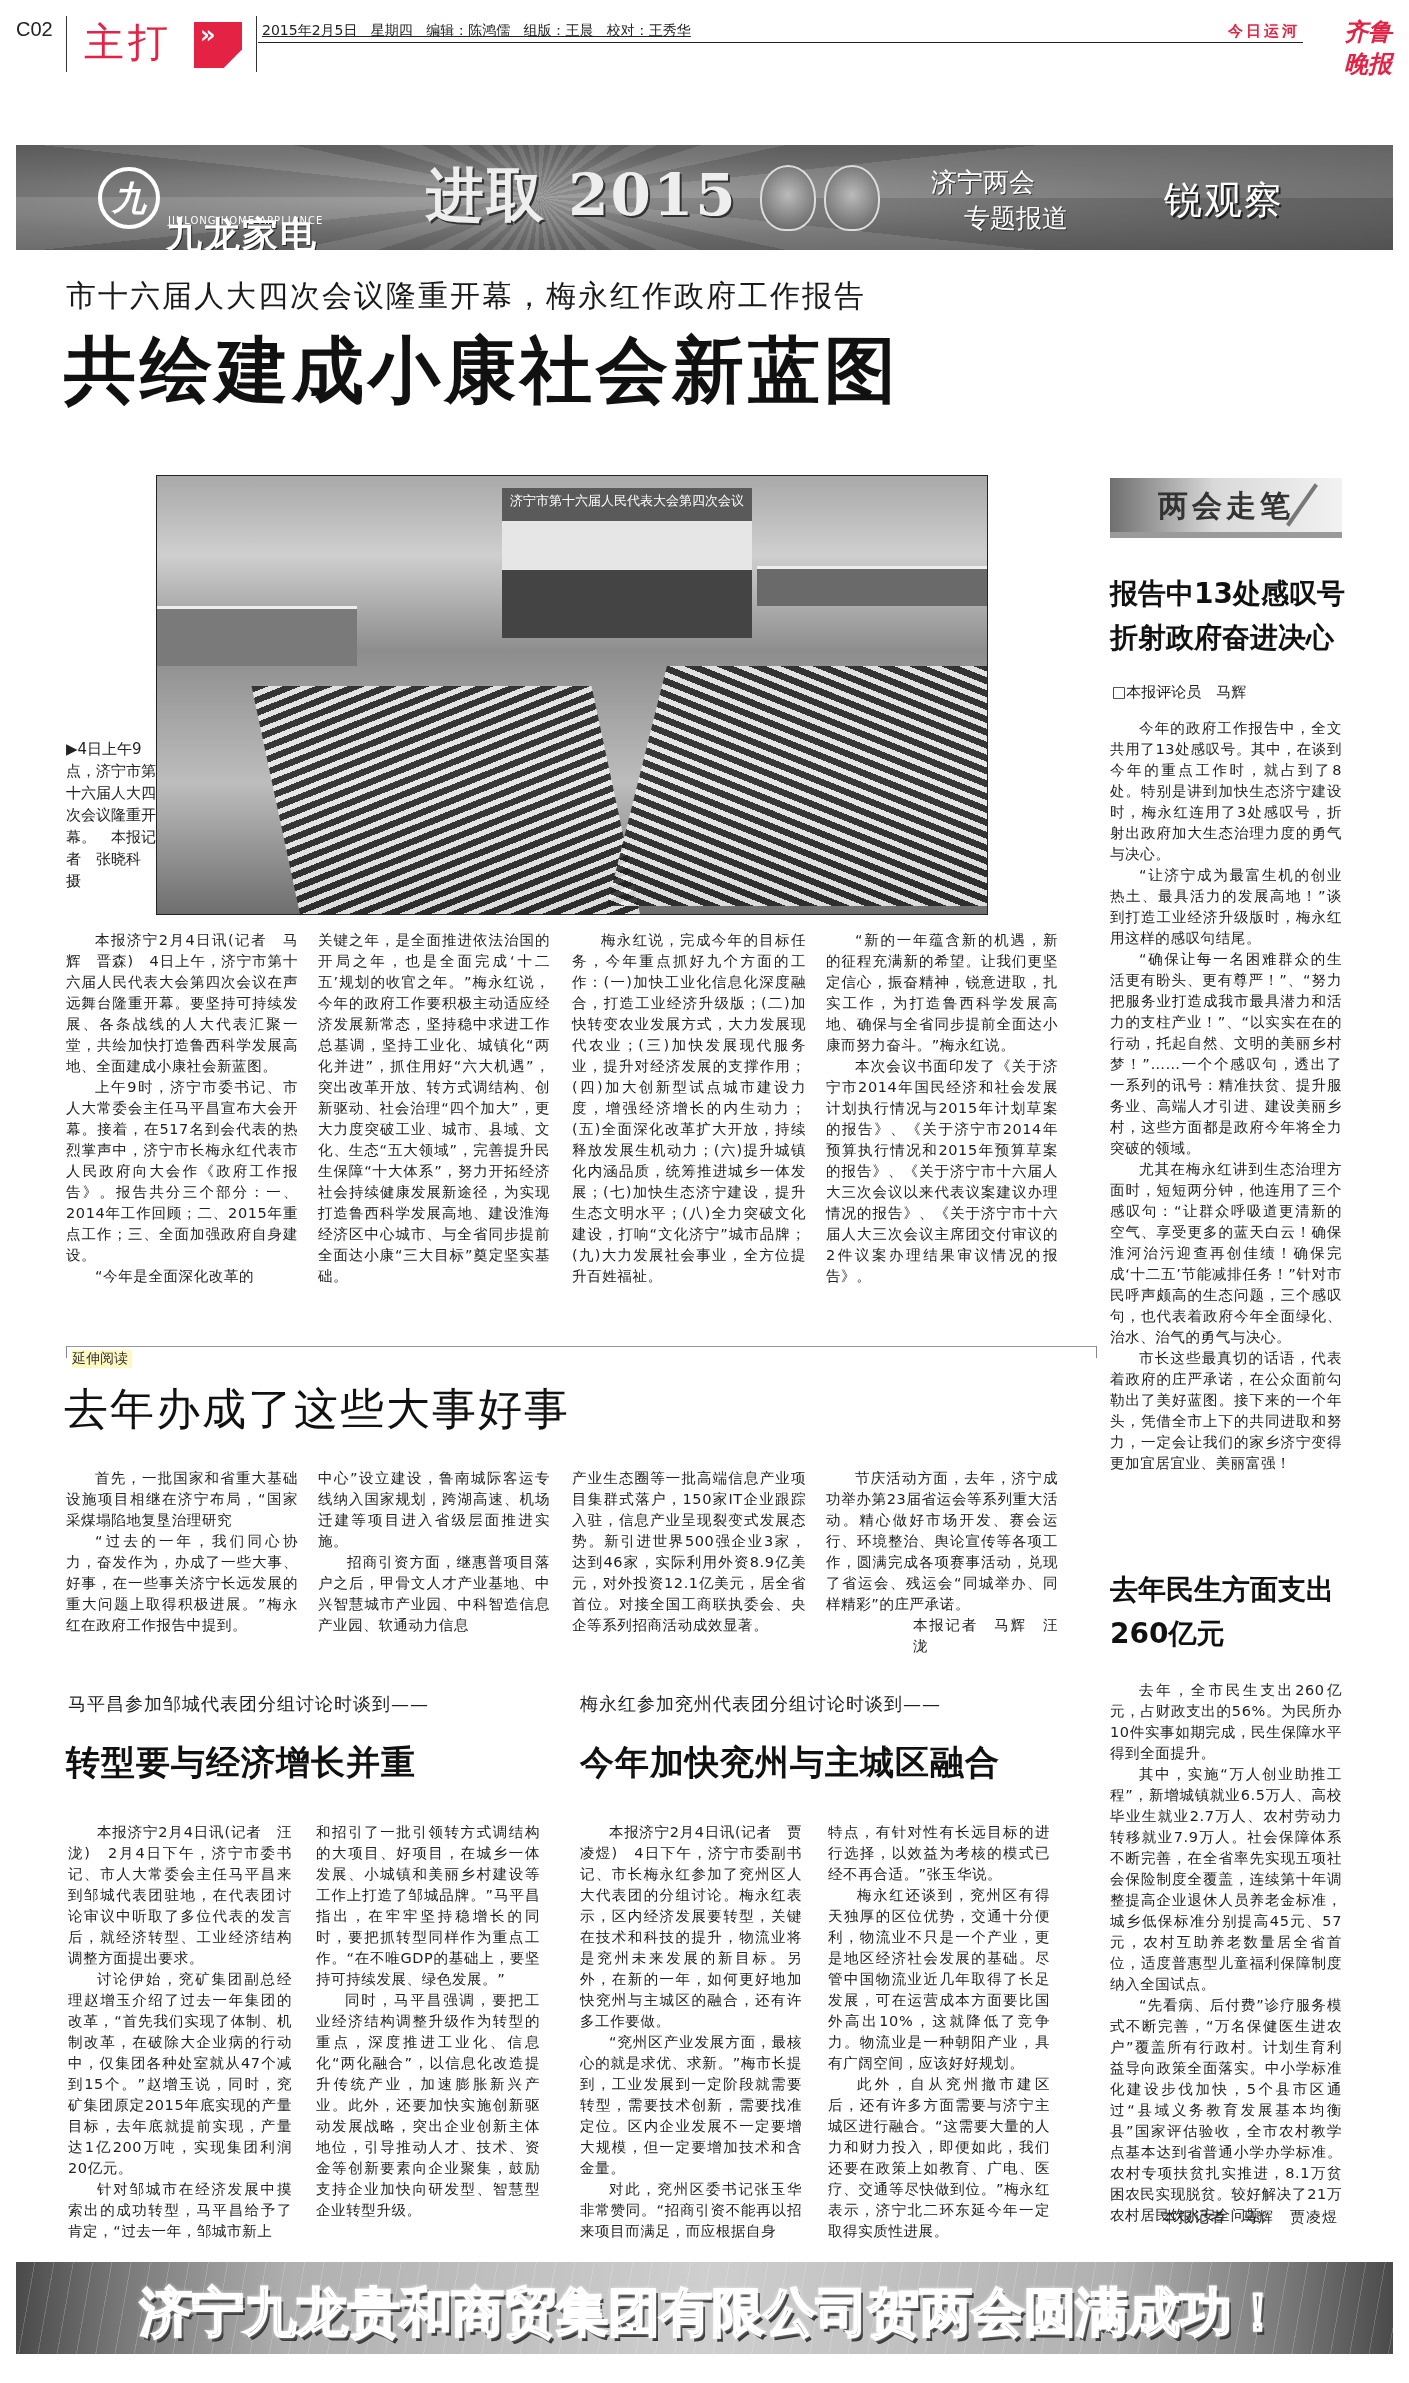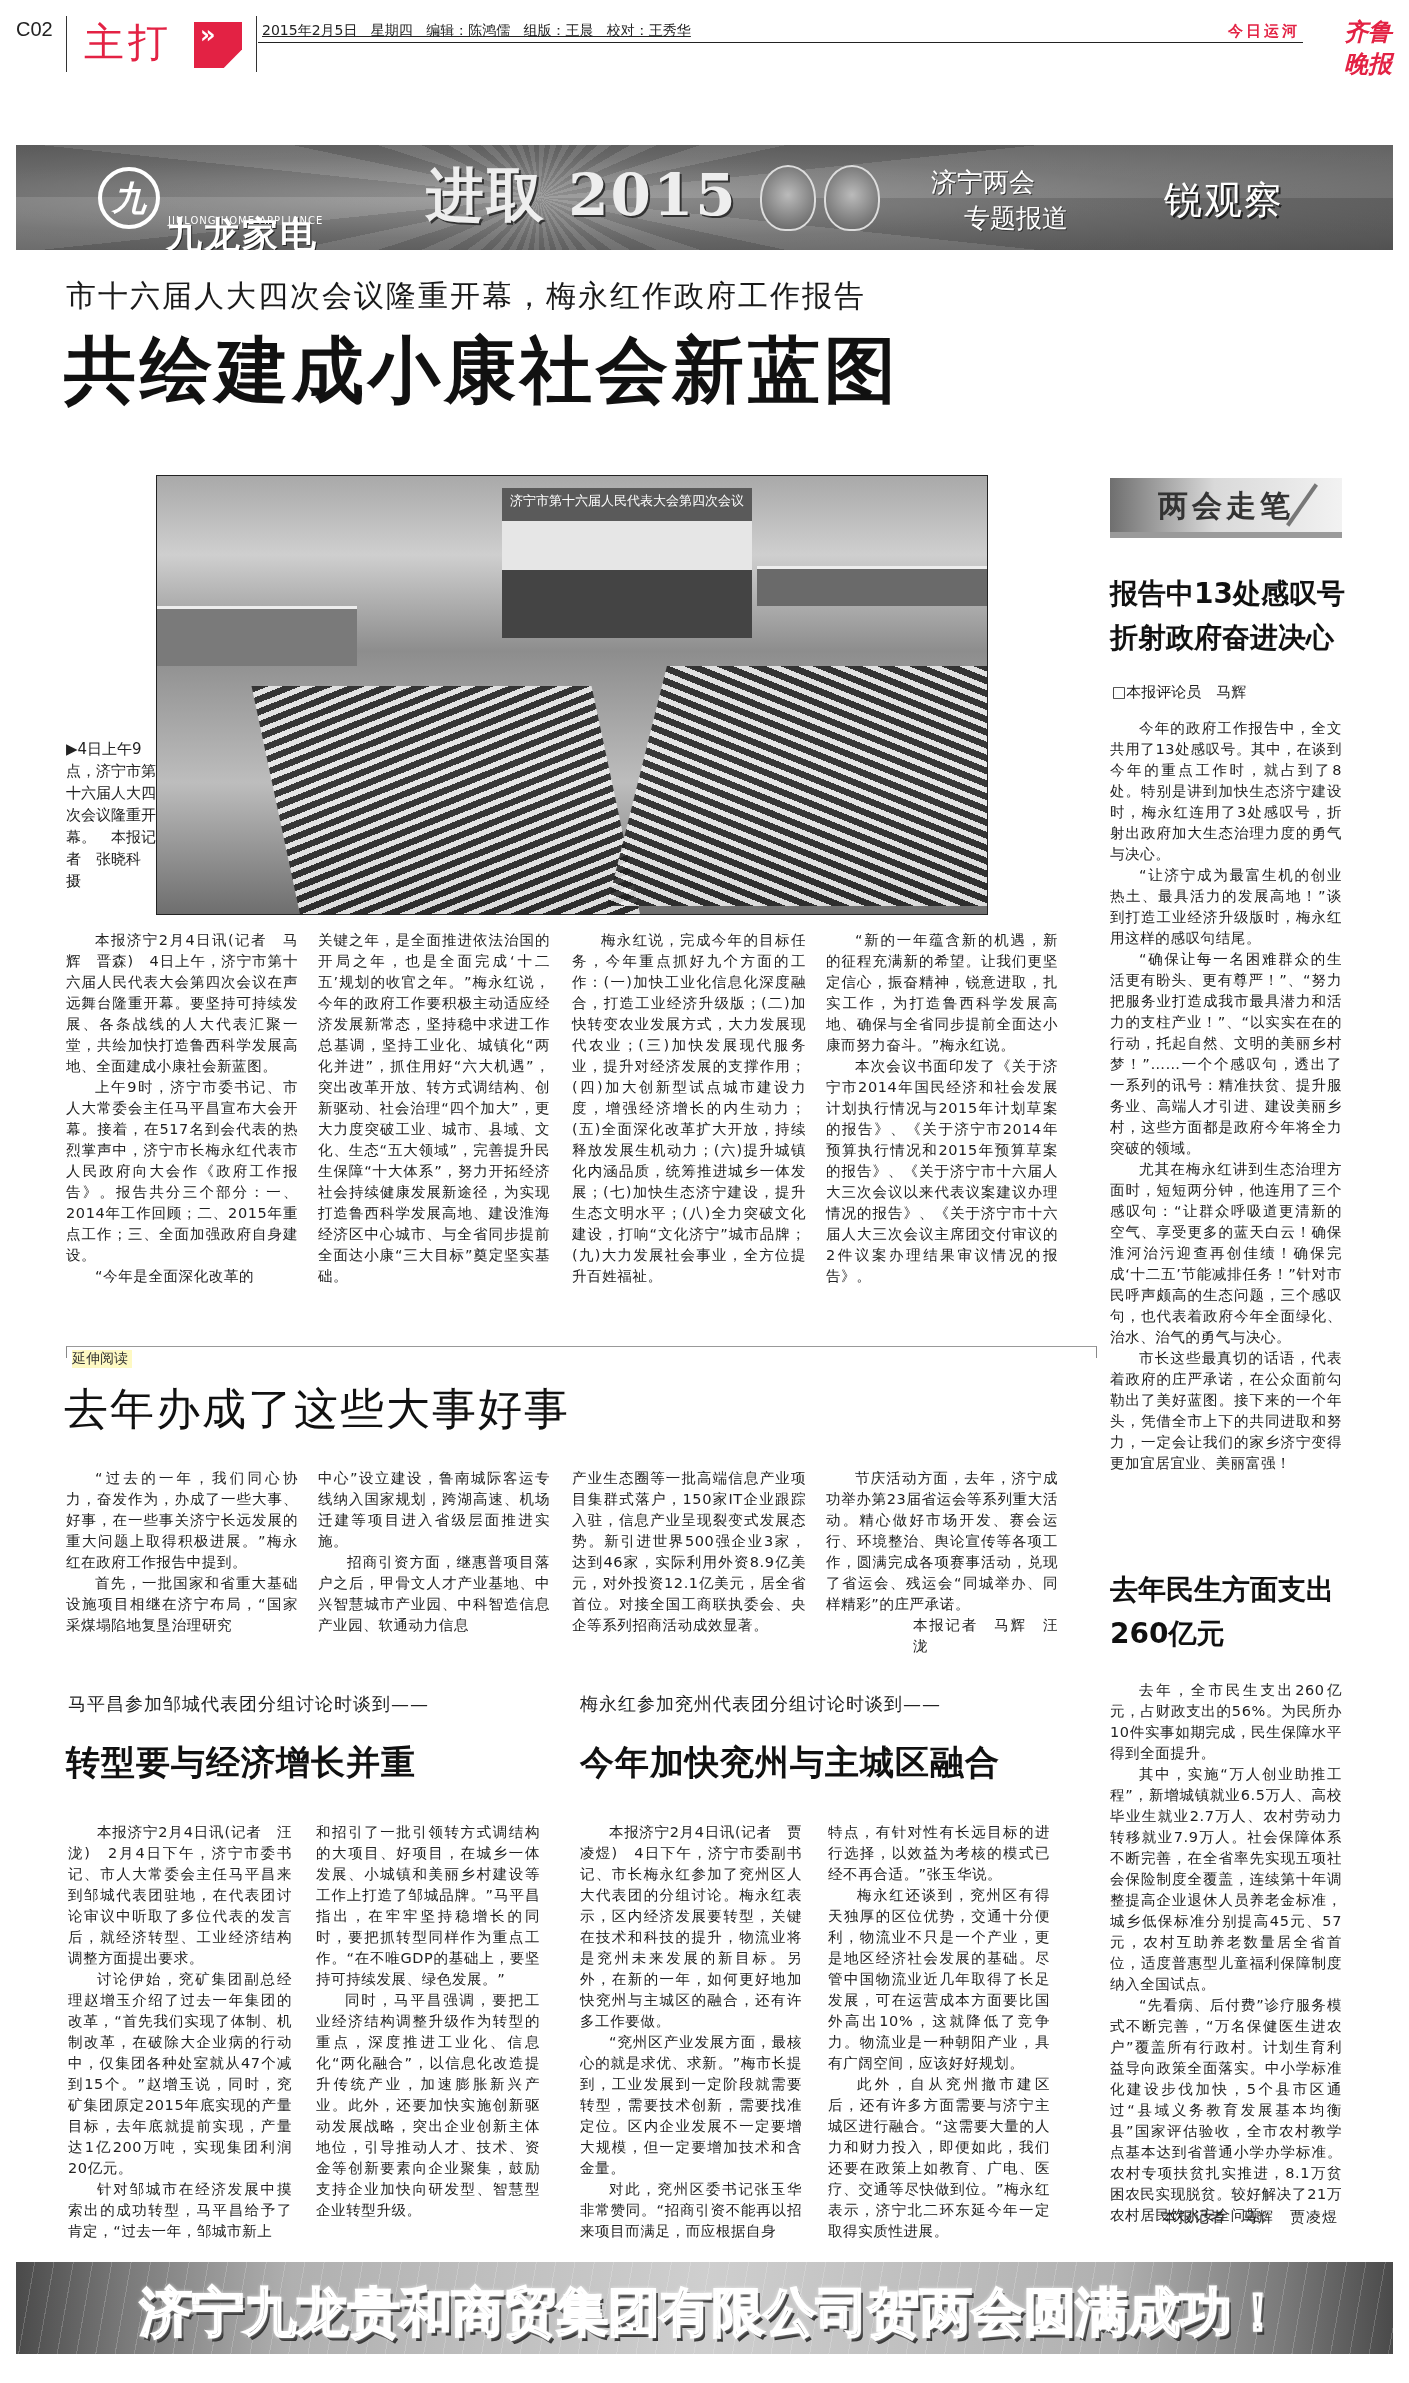--- a/index.html
+++ b/index.html
@@ -128,22 +128,22 @@
 <div class="abs col" style="left:826px; top:930px; width:232px;">
   <p>“新的一年蕴含新的机遇，新的征程充满新的希望。让我们更坚定信心，振奋精神，锐意进取，扎实工作，为打造鲁西科学发展高地、确保与全省同步提前全面达小康而努力奋斗。”梅永红说。</p>
   <p>本次会议书面印发了《关于济宁市2014年国民经济和社会发展计划执行情况与2015年计划草案的报告》、《关于济宁市2014年预算执行情况和2015年预算草案的报告》、《关于济宁市十六届人大三次会议以来代表议案建议办理情况的报告》、《关于济宁市十六届人大三次会议主席团交付审议的2件议案办理结果审议情况的报告》。</p>
 </div>
 
 <div class="abs ext-box"></div>
 <div class="abs ext-label">延伸阅读</div>
 <div class="abs ext-title">去年办成了这些大事好事</div>
 
 <div class="abs col" style="left:66px; top:1468px; width:232px;">
+  <p>首先，一批国家和省重大基础设施项目相继在济宁布局，“国家采煤塌陷地复垦治理研究</p>
   <p>“过去的一年，我们同心协力，奋发作为，办成了一些大事、好事，在一些事关济宁长远发展的重大问题上取得积极进展。”梅永红在政府工作报告中提到。</p>
-  <p>首先，一批国家和省重大基础设施项目相继在济宁布局，“国家采煤塌陷地复垦治理研究</p>
 </div>
 <div class="abs col" style="left:318px; top:1468px; width:232px;">
   <p class="noindent">中心”设立建设，鲁南城际客运专线纳入国家规划，跨湖高速、机场迁建等项目进入省级层面推进实施。</p>
   <p>招商引资方面，继惠普项目落户之后，甲骨文人才产业基地、中兴智慧城市产业园、中科智造信息产业园、软通动力信息</p>
 </div>
 <div class="abs col" style="left:572px; top:1468px; width:234px;">
   <p class="noindent">产业生态圈等一批高端信息产业项目集群式落户，150家IT企业跟踪入驻，信息产业呈现裂变式发展态势。新引进世界500强企业3家，达到46家，实际利用外资8.9亿美元，对外投资12.1亿美元，居全省首位。对接全国工商联执委会、央企等系列招商活动成效显著。</p>
 </div>
 <div class="abs col" style="left:826px; top:1468px; width:232px;">
   <p>节庆活动方面，去年，济宁成功举办第23届省运会等系列重大活动。精心做好市场开发、赛会运行、环境整治、舆论宣传等各项工作，圆满完成各项赛事活动，兑现了省运会、残运会“同城举办、同样精彩”的庄严承诺。</p>

